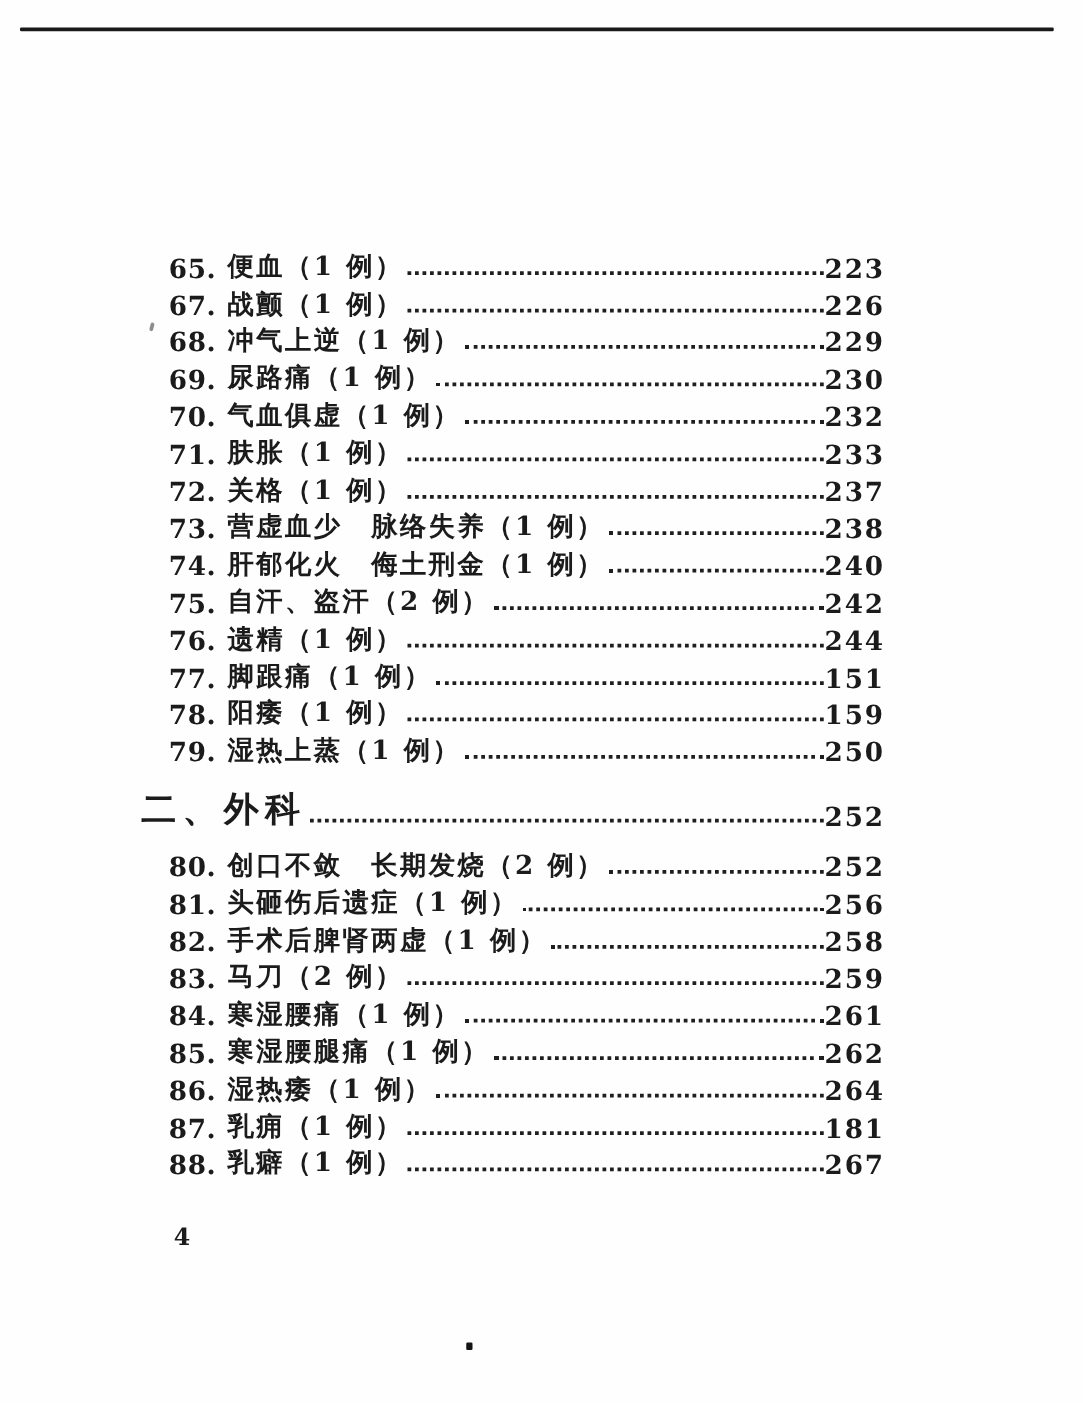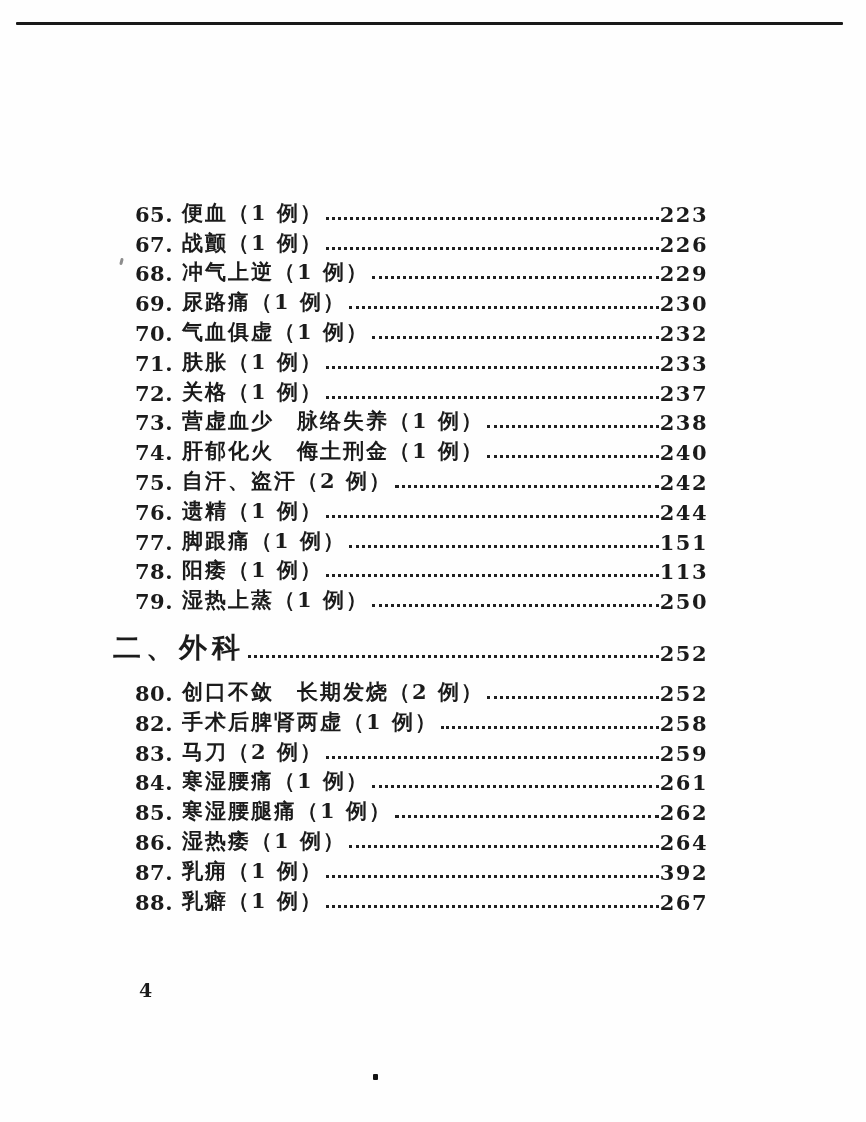--- a/index.html
+++ b/index.html
@@ -155,21 +155,21 @@
     <span class="num">77.</span>
     <span class="title">脚跟痛（1 例）</span>
     <span class="leader"></span>
     <span class="pageno">151</span>
   </div>
 
   <div class="row entry">
     <span class="num">78.</span>
     <span class="title">阳痿（1 例）</span>
     <span class="leader"></span>
-    <span class="pageno">113</span>
+    <span class="pageno">159</span>
   </div>
 
   <div class="row entry">
     <span class="num">79.</span>
     <span class="title">湿热上蒸（1 例）</span>
     <span class="leader"></span>
     <span class="pageno">250</span>
   </div>
 
   <div class="row heading">
@@ -178,20 +178,26 @@
     <span class="pageno">252</span>
   </div>
 
   <div class="row entry">
     <span class="num">80.</span>
     <span class="title">创口不敛　长期发烧（2 例）</span>
     <span class="leader"></span>
     <span class="pageno">252</span>
   </div>
 
+  <div class="row entry">
+    <span class="num">81.</span>
+    <span class="title">头砸伤后遗症（1 例）</span>
+    <span class="leader"></span>
+    <span class="pageno">256</span>
+  </div>
 
   <div class="row entry">
     <span class="num">82.</span>
     <span class="title">手术后脾肾两虚（1 例）</span>
     <span class="leader"></span>
     <span class="pageno">258</span>
   </div>
 
   <div class="row entry">
     <span class="num">83.</span>
@@ -218,21 +224,21 @@
     <span class="num">86.</span>
     <span class="title">湿热痿（1 例）</span>
     <span class="leader"></span>
     <span class="pageno">264</span>
   </div>
 
   <div class="row entry">
     <span class="num">87.</span>
     <span class="title">乳痈（1 例）</span>
     <span class="leader"></span>
-    <span class="pageno">392</span>
+    <span class="pageno">181</span>
   </div>
 
   <div class="row entry">
     <span class="num">88.</span>
     <span class="title">乳癖（1 例）</span>
     <span class="leader"></span>
     <span class="pageno">267</span>
   </div>
 </main>
 

